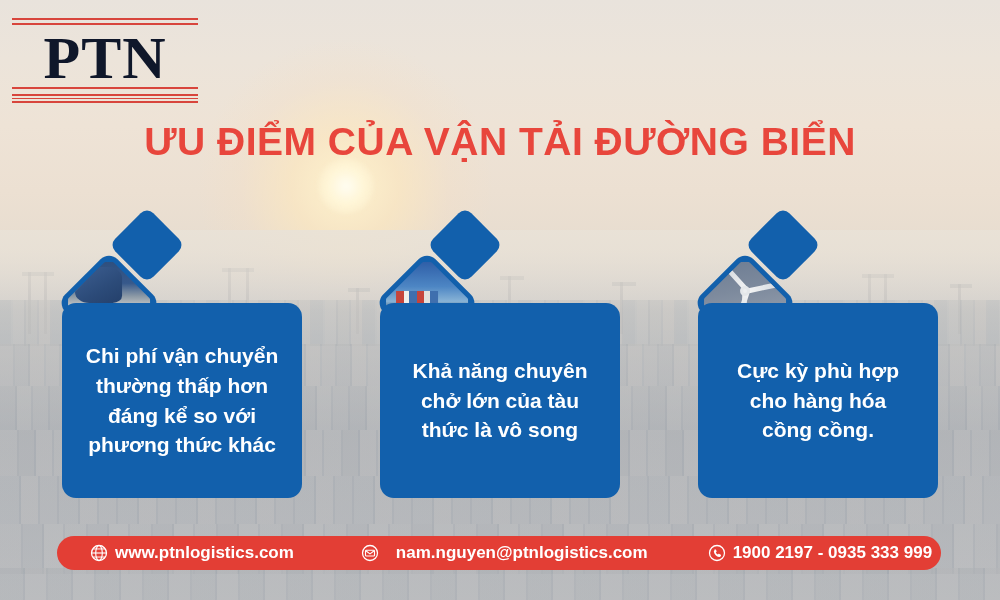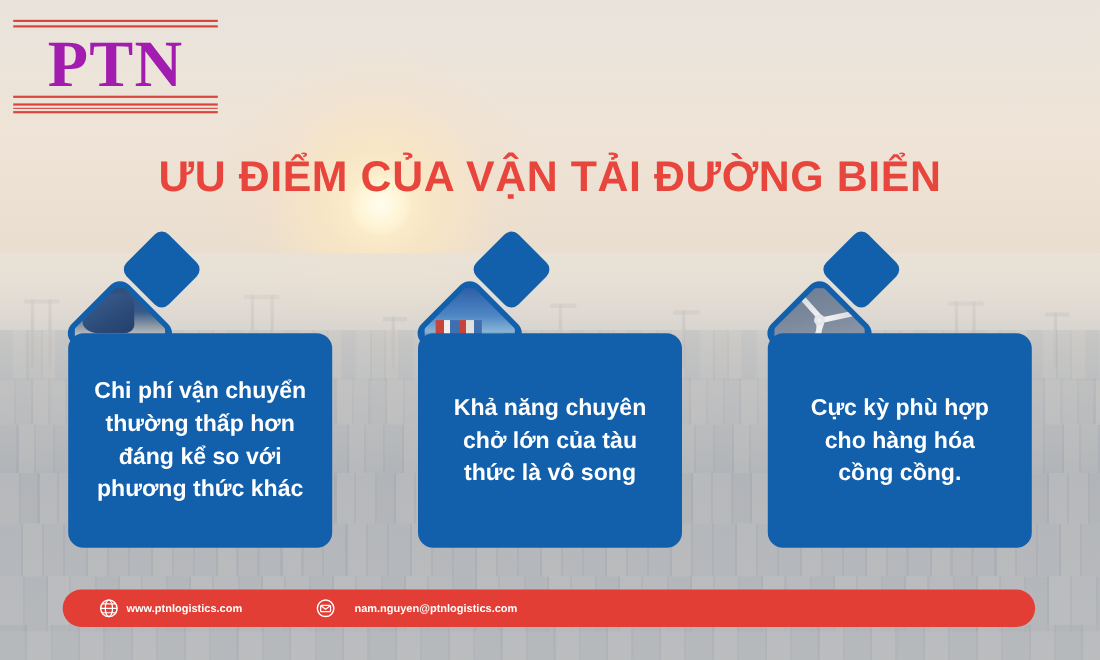--- a/index.html
+++ b/index.html
@@ -104,34 +104,34 @@
   .crane-leg { position:absolute; width:3px; background:rgba(146,149,154,.45); }
   .crane-beam { position:absolute; height:4px; background:rgba(146,149,154,.42); }
 
   
   .logo { position:absolute; left:12px; top:18px; width:186px; }
   .logo-rule { height:2px; background:#d8453c; margin:0 0 3px 0; }
   .logo-rule.thin { height:1.5px; }
   .logo-word {
     font-family:"Liberation Serif", serif;
     font-weight:bold; font-size:60px; line-height:.96;
-    color:#a21caf; letter-spacing:1px; text-align:center;
+    color:#0f172a; letter-spacing:1px; text-align:center;
     padding:2px 0 0 0;
   }
   .logo-sub {
     font-family:"Liberation Serif", serif;
     font-weight:bold; font-size:13.5px; letter-spacing:3.2px;
     color:#1f4f93; text-align:center; padding:2px 0 3px 0;
   }
   .logo-rules-bottom { padding-top:2px; }
   .logo-rules-bottom .logo-rule { margin-bottom:2px; }
 
   
   .title {
-    position:absolute; left:0; top:140px; width:1000px;
+    position:absolute; left:0; top:120px; width:1000px;
     text-align:center;
     font-size:39px; font-weight:bold;
     letter-spacing:.5px;
     color:#e8463c;
     text-transform:uppercase;
     white-space:nowrap;
   }
 
   
   .cards { position:absolute; left:0; top:0; width:796px; height:600px; }
@@ -252,21 +252,21 @@
   
   .footer {
     position:absolute; left:57px; top:536px;
     width:884px; height:34px;
     background:#e33e35;
     border-radius:17px;
     display:flex; align-items:center;
   }
   .footer-item {
     display:flex; align-items:center; gap:7px;
-    color:#ffffff; font-size:10px; font-weight:bold;
+    color:#ffffff; font-size:17px; font-weight:bold;
     white-space:nowrap;
   }
   .fi-web   { margin-left:33px; }
   .fi-mail  { margin-left:67px;gap:17px; }
   .fi-phone { margin-left:60px; }
   .fico { width:18px; height:18px; flex:0 0 18px; display:block; }
 </style>
 </head>
 <body>
 
@@ -395,16 +395,23 @@
 
     <div class="footer-item fi-mail">
       <svg class="fico" viewBox="0 0 24 24">
         <circle cx="12" cy="12" r="10" fill="none" stroke="#fff" stroke-width="1.7"></circle>
         <rect x="6" y="8.4" width="12" height="7.6" rx="1.1" fill="none" stroke="#fff" stroke-width="1.5"></rect>
         <polyline points="6.4,9 12,13.2 17.6,9" fill="none" stroke="#fff" stroke-width="1.5"></polyline>
       </svg>
       <span>nam.nguyen@ptnlogistics.com</span>
     </div>
 
+    <div class="footer-item fi-phone">
+      <svg class="fico" viewBox="0 0 24 24">
+        <circle cx="12" cy="12" r="10" fill="none" stroke="#fff" stroke-width="1.7"></circle>
+        <path d="M8.6 7.2c.8-.5 1.6-.2 2 .6l.8 1.5c.3.6.1 1.1-.4 1.5l-.6.5c.5 1.2 1.5 2.2 2.7 2.8l.5-.6c.4-.5.9-.6 1.5-.3l1.5.8c.8.4 1 1.2.6 2-.5.9-1.5 1.4-2.6 1.2-3.3-.6-6.1-3.4-6.7-6.7-.2-1.1.3-2.1 1.2-2.6z" fill="#fff"></path>
+      </svg>
+      <span>1900 2197 - 0935 333 999</span>
+    </div>
 
   </div>
 
 </div>
 
 </body></html>

